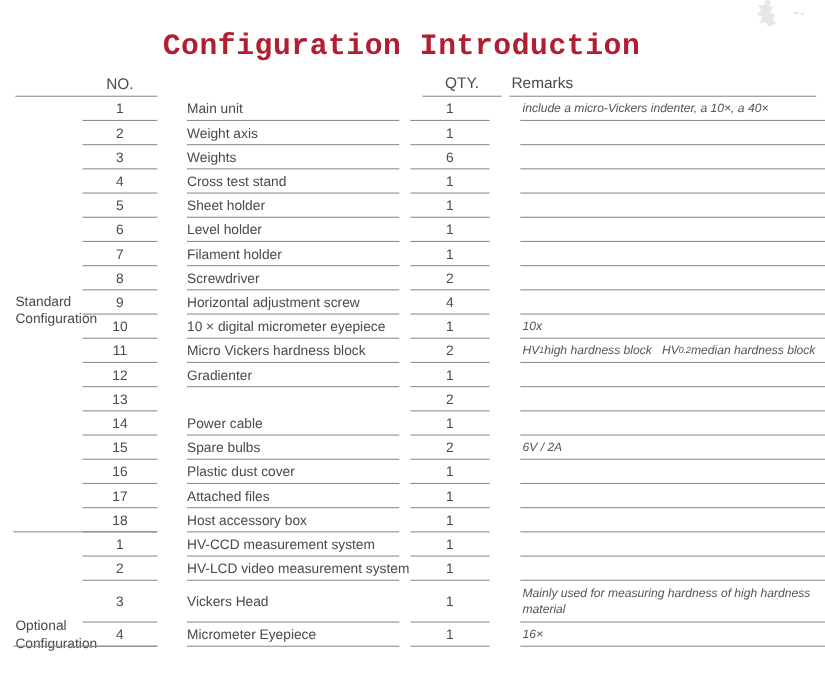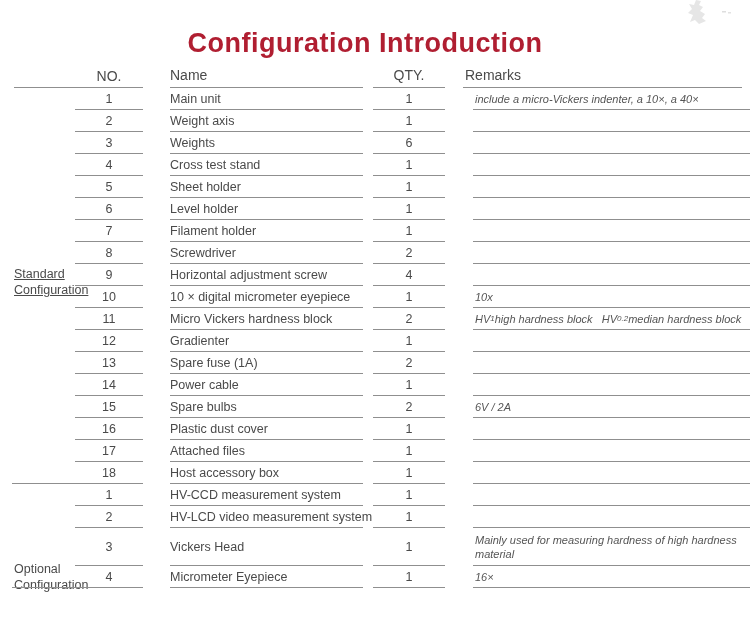--- a/index.html
+++ b/index.html
@@ -2,44 +2,44 @@
 <html><head>
 <meta charset="utf-8">
 <style>
   html,body{margin:0;padding:0;}
   body{background:#ffffff;font-family:"Liberation Sans", sans-serif;}
   .page{position:relative;width:750px;height:617px;background:#ffffff;overflow:hidden;}
 
   .page-title{
     position:absolute;top:10px;left:0;width:730px;
     text-align:center;
-    font-family:Liberation Sans, sans-serif;
+    font-family:Liberation Mono, monospace;
     font-weight:bold;
     font-size:27px;
     letter-spacing:0.5px;
   }
 
   .watermark{position:absolute;top:0;right:18px;width:46px;height:34px;opacity:1;}
 
   .config-table{position:absolute;left:12px;top:62px;width:730px;}
 
   .hrow{position:relative;height:26px;}
   .hline{position:absolute;left:2px;bottom:0;width:129px;height:1px;background:#8f8f8f;}
   .hcell{position:absolute;top:0;bottom:0;display:flex;align-items:flex-end;padding-bottom:4px;
          border-bottom:1px solid #8f8f8f;box-sizing:border-box;
          font-size:14px;color:#4a4a4a;}
   .h-no{left:63px;width:68px;justify-content:center;border-bottom:none;}
   .h-name{left:158px;width:193px;}
-  .h-qty{left:361px;width:72px;justify-content:center;margin-top:16px;}
+  .h-qty{left:372px;width:72px;justify-content:center;margin-top:16px;}
   .h-rem{left:451px;width:279px;padding-left:2px;}
 
   .section{position:relative;}
   .section-line{position:absolute;left:0;bottom:0;width:131px;height:1px;background:#8f8f8f;}
   .cat-label{position:absolute;left:2px;width:122px;font-size:12.5px;line-height:16px;color:#4a4a4a;}
-  .cat-standard{top:178px;text-decoration:underline;}
+  .cat-standard{top:178px;}
   .cat-optional{top:33px;margin-top:44px;}
 
   .row{position:relative;height:22px;}
   .row.tall{height:38px;}
   .cell{position:absolute;top:0;bottom:0;display:flex;align-items:center;
         border-bottom:1px solid #8f8f8f;box-sizing:border-box;
         font-size:12.5px;color:#4a4a4a;white-space:nowrap;}
   .c-no{left:63px;width:68px;justify-content:center;}
   .c-name{left:158px;width:193px;text-align:right;}
   .c-qty{left:361px;width:72px;justify-content:center;}
@@ -58,21 +58,20 @@
     <path fill="#e6e6e6" d="M10,0 L15,1 L13,5 L17,7 L14,11 L19,14 L16,18 L20,21 L13,24 L9,20 L4,22 L7,15 L2,13 L6,9 L3,4 L8,5 Z"></path>
     <rect x="36" y="11" width="4" height="1.5" fill="#dedede"></rect>
     <rect x="42" y="12" width="3" height="1.5" fill="#e2e2e2"></rect>
   </svg>
 
   <div class="config-table">
 
     <div class="hrow">
       <div class="hline"></div>
       <div class="hcell h-no">NO.</div>
-      <div class="hcell h-name">Name</div>
       <div class="hcell h-qty">QTY.</div>
       <div class="hcell h-rem">Remarks</div>
     </div>
 
     <div class="section">
       <div class="cat-label cat-standard">Standard Configuration</div>
       <div>
           <div class="row">
             <div class="cell c-no">1</div>
             <div class="cell c-name">Main unit</div>
@@ -140,21 +139,20 @@
             <div class="cell c-rem">HV<span class="sm">1</span> high hardness block &nbsp; HV<span class="sm">0.2</span> median hardness block</div>
           </div>
           <div class="row">
             <div class="cell c-no">12</div>
             <div class="cell c-name">Gradienter</div>
             <div class="cell c-qty">1</div>
             <div class="cell c-rem"></div>
           </div>
           <div class="row">
             <div class="cell c-no">13</div>
-            <div class="cell c-name">Spare fuse (1A)</div>
             <div class="cell c-qty">2</div>
             <div class="cell c-rem"></div>
           </div>
           <div class="row">
             <div class="cell c-no">14</div>
             <div class="cell c-name">Power cable</div>
             <div class="cell c-qty">1</div>
             <div class="cell c-rem"></div>
           </div>
           <div class="row">

